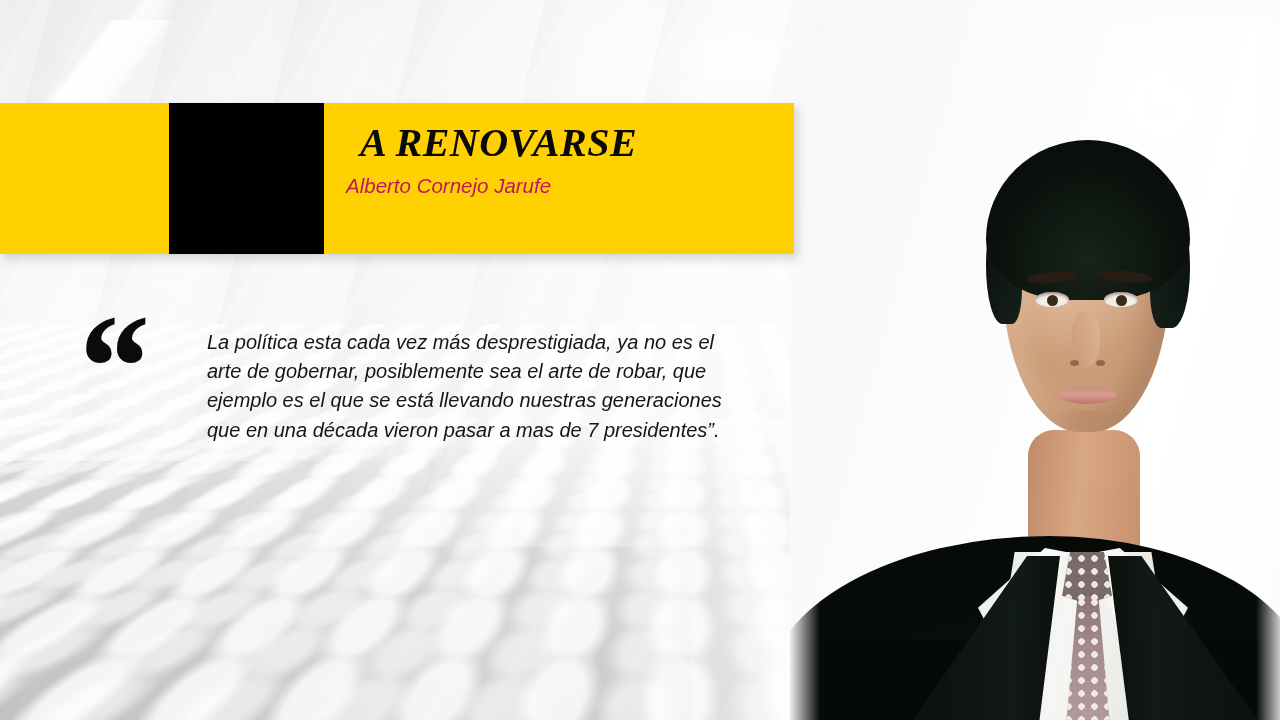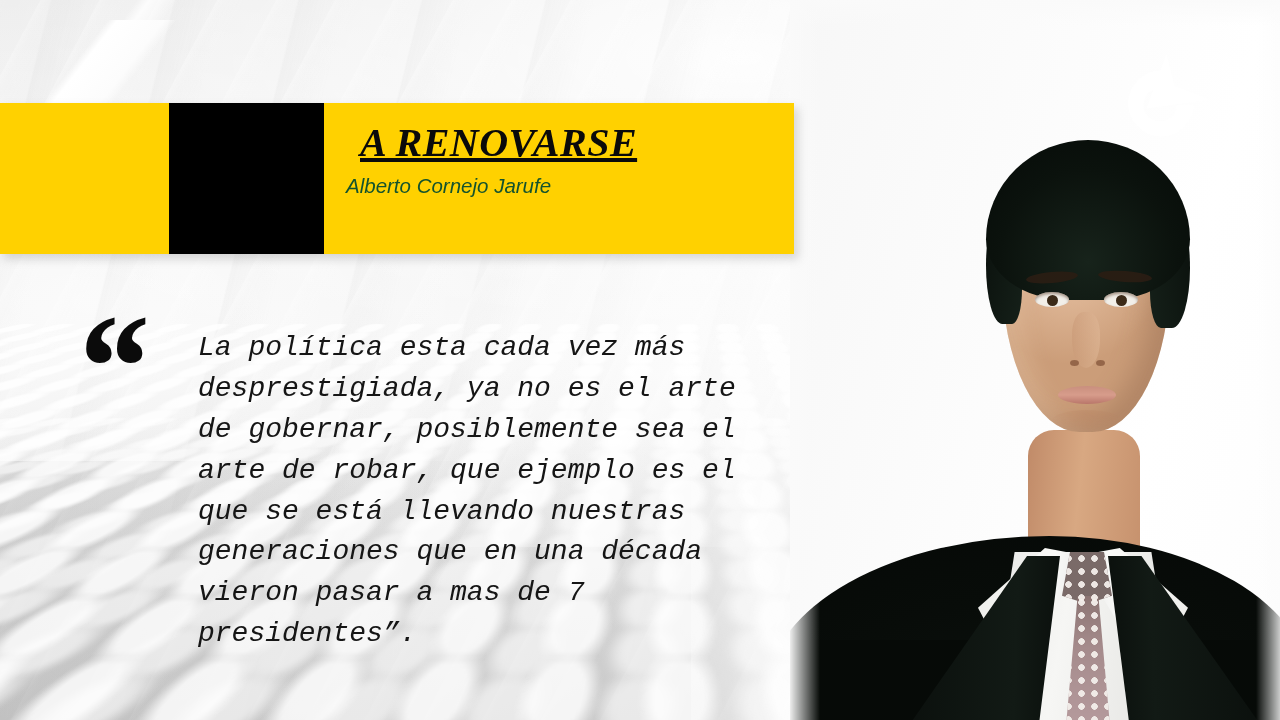--- a/index.html
+++ b/index.html
@@ -128,50 +128,49 @@
   }
   .title{
     font-family:"Liberation Serif", serif;
     font-weight:bold; font-style:italic;
     font-size:40px;
     line-height:1;
     color:#0a0a0a;
     letter-spacing:.5px;
     margin-top:20px;
     margin-left:20px;
-    text-decoration:underline;
   }
   .byline{
     font-family:"Liberation Sans", sans-serif;
     font-style:italic;
     font-size:20.5px;
     line-height:1.33;
-    color:#14532d;
+    color:#be185d;
     margin-top:9px;
     margin-left:6px;
     white-space:nowrap;
   }
 
   
   .quote-mark{
     position:absolute; left:72px; top:292px;
     font-family:"Liberation Serif", serif;
     font-style:italic;
     font-weight:bold;
     font-size:150px;
     line-height:1;
     color:#0b0b0b;
     letter-spacing:-6px;
     user-select:none;
   }
   .quote-body{
-    position:absolute; left:198px; top:328px; width:540px;
-    font-family:Liberation Mono, monospace;
+    position:absolute; left:207px; top:328px; width:540px;
+    font-family:Liberation Sans, sans-serif;
     font-style:italic;
-    font-size:28px;
+    font-size:20px;
     line-height:1.46;
     color:#151515;
   }
 
   
   .portrait{
     position:absolute; left:790px; top:0; width:490px; height:720px;
     overflow:hidden;
   }
   .p-bg{

